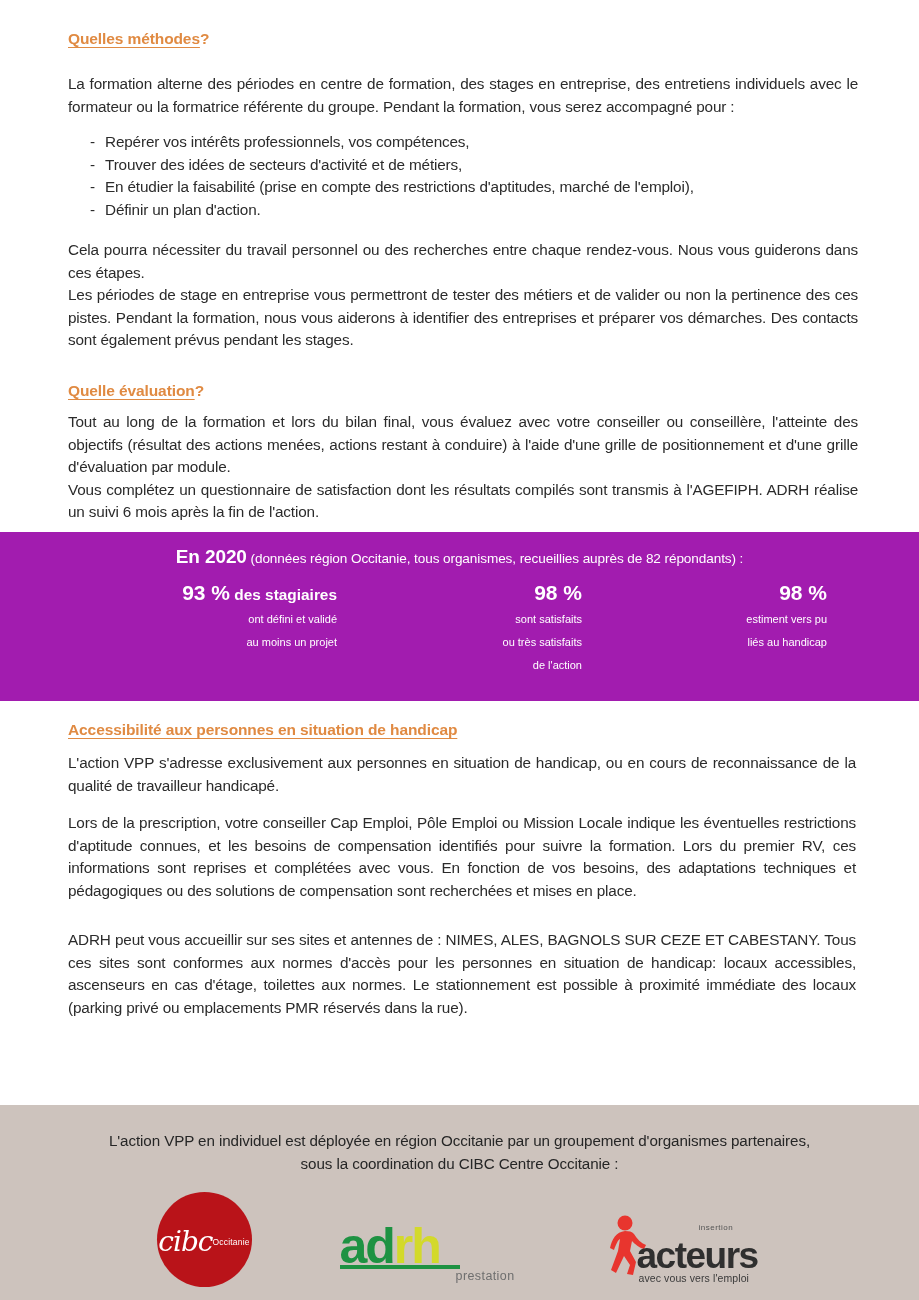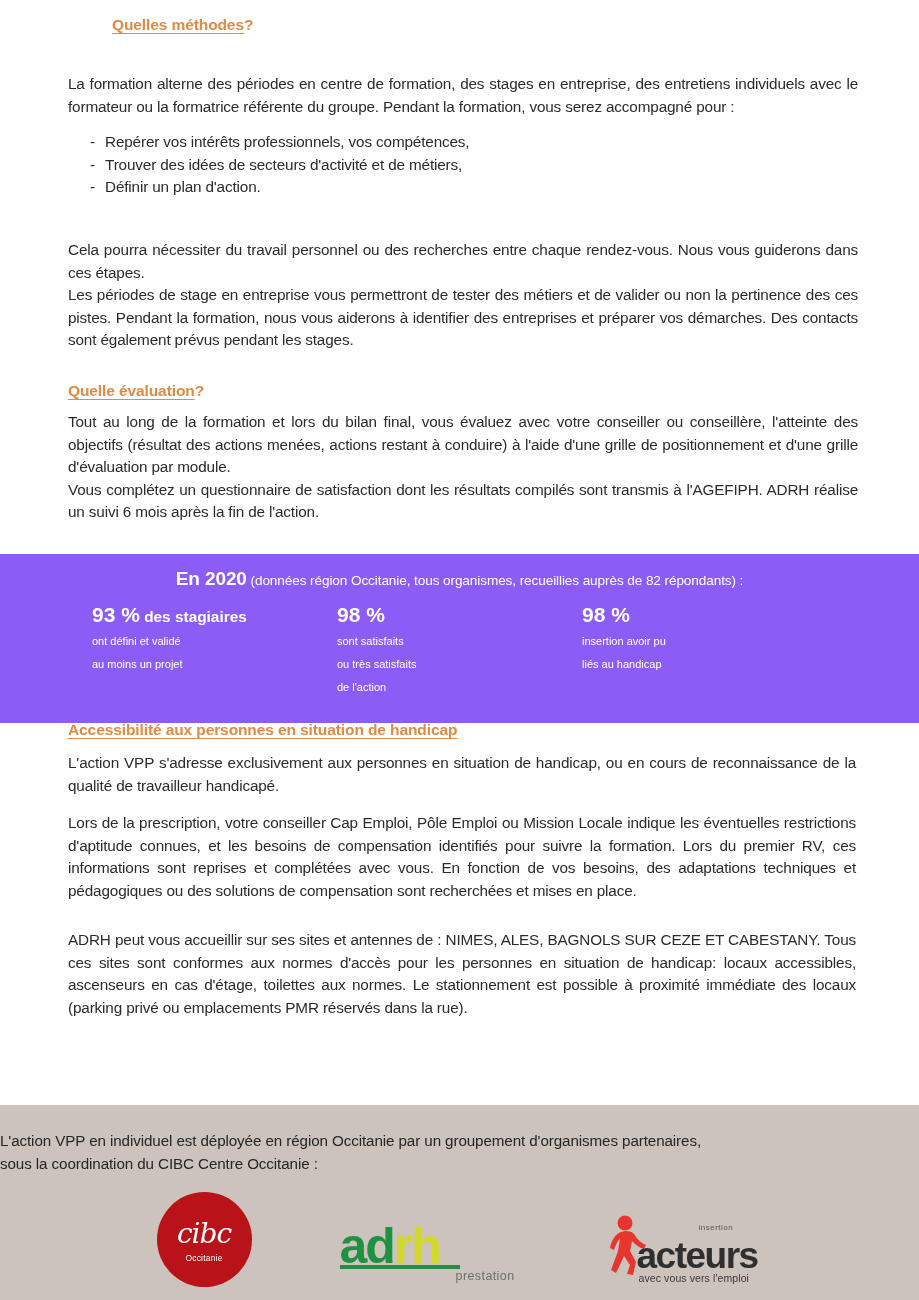--- a/index.html
+++ b/index.html
@@ -61,35 +61,35 @@
     padding-left: 15px;
   }
   ul.dash-list li::before {
     content: "-";
     position: absolute;
     left: 0;
     top: 0;
   }
 
   
-  .blk-methodes-h { position: absolute; top: 16px; left: 68px; margin-left: 44px; }
+  .blk-methodes-h { position: absolute; top: 30px; left: 68px; }
   .blk-methodes-p { position: absolute; top: 52px; left: 68px; width: 790px; margin-top: 21px; }
   .blk-list       { position: absolute; top: 131px; left: 68px; width: 790px; }
   .blk-cela       { position: absolute; top: 239px; left: 68px; width: 790px; }
   .blk-eval-h     { position: absolute; top: 382px; left: 68px; }
   .blk-eval-p     { position: absolute; top: 411px; left: 68px; width: 790px; }
 
   
   .stats-band {
     position: absolute;
-    top: 554px;
+    top: 532px;
     left: 0;
     width: 919px;
     height: 169px;
-    background: #8b5cf6;
+    background: #a21caf;
     color: #ffffff;
   }
   .stats-title {
     text-align: center;
     padding-top: 14px;
     font-size: 15px;
     letter-spacing: -0.1px;
   }
   .stats-title .year {
     font-weight: bold;
@@ -99,21 +99,21 @@
   .stats-title .note {
     font-size: 13.6px;
   }
   .stats-cols {
     display: flex;
     justify-content: space-between;
     padding: 12px 92px 0 92px;
     box-sizing: border-box;
   }
   .stat-col {
-    text-align: left;
+    text-align: right;
     flex: 1 1 0;
   }
   .stat-col .pct-line {
     font-size: 15.4px;
     line-height: 26px;
     white-space: nowrap;
   }
   .stat-col .pct {
     font-size: 21px;
     font-weight: bold;
@@ -136,20 +136,21 @@
   
   .footer {
     position: absolute;
     top: 1105px;
     left: 0;
     width: 919px;
     height: 195px;
     background: #cdc3bd;
   }
   .footer-text {
+    text-align: center;
     padding-top: 24px;
     font-size: 15.2px;
     line-height: 23px;
     color: #262626;
     letter-spacing: -0.1px;
   }
   .logos {
     display: flex;
     justify-content: center;
     align-items: flex-end;
@@ -158,21 +159,21 @@
   }
 
   
   .logo-cibc {
     width: 95px;
     height: 95px;
     border-radius: 50%;
     background: #b91319;
     position: relative;
     display: flex;
-    flex-direction: column;
+    flex-direction: row;
     align-items: center;
     justify-content: center;
   }
   .logo-cibc .cibc-word {
     font-family: "DejaVu Serif", serif;
     font-style: italic;
     font-size: 28px;
     color: #ffffff;
     letter-spacing: -1px;
     line-height: 1;
@@ -265,20 +266,21 @@
   </div>
 
   <div class="blk-methodes-p">
     <p class="body-text">La formation alterne des périodes en centre de formation, des stages en entreprise, des entretiens individuels avec le formateur ou la formatrice référente du groupe. Pendant la formation, vous serez accompagné pour :</p>
   </div>
 
   <div class="blk-list">
     <ul class="dash-list">
       <li>Repérer vos intérêts professionnels, vos compétences,</li>
       <li>Trouver des idées de secteurs d'activité et de métiers,</li>
+      <li>En étudier la faisabilité (prise en compte des restrictions d'aptitudes, marché de l'emploi),</li>
       <li>Définir un plan d'action.</li>
     </ul>
   </div>
 
   <div class="blk-cela">
     <p class="body-text">Cela pourra nécessiter du travail personnel ou des recherches entre chaque rendez-vous. Nous vous guiderons dans ces étapes.</p>
     <p class="body-text">Les périodes de stage en entreprise vous permettront de tester des métiers et de valider ou non la pertinence des ces pistes. Pendant la formation, nous vous aiderons à identifier des entreprises et préparer vos démarches. Des contacts sont également prévus pendant les stages.</p>
   </div>
 
   <div class="blk-eval-h">
@@ -304,21 +306,21 @@
 
       <div class="stat-col">
         <div class="pct-line"><span class="pct">98 %</span><span class="pct-suffix"></span></div>
         <div class="sub">sont satisfaits</div>
         <div class="sub">ou très satisfaits</div>
         <div class="sub">de l'action</div>
       </div>
 
       <div class="stat-col">
         <div class="pct-line"><span class="pct">98 %</span><span class="pct-suffix"></span></div>
-        <div class="sub">insertion avoir pu</div>
+        <div class="sub">estiment vers pu</div>
         <div class="sub">liés au handicap</div>
       </div>
 
     </div>
   </div>
 
   <div class="blk-access-h">
     <h2 class="section-heading">Accessibilité aux personnes en situation de handicap</h2>
   </div>
 

